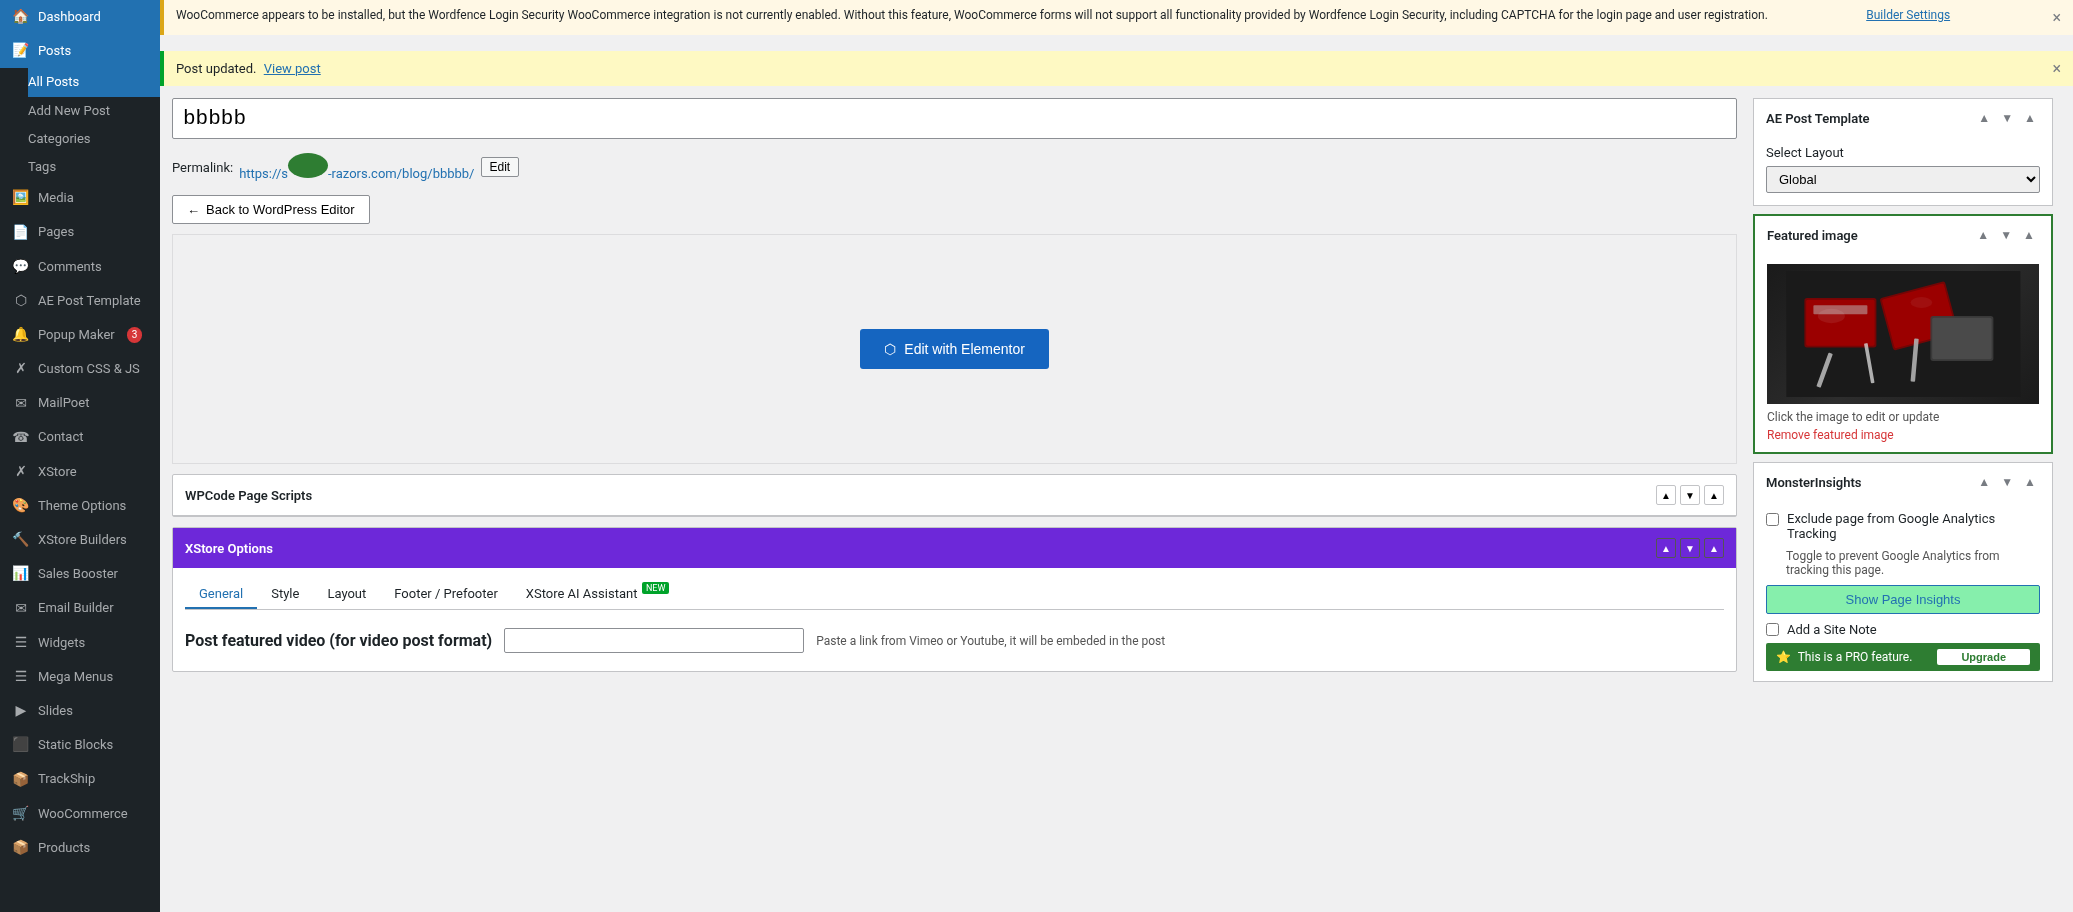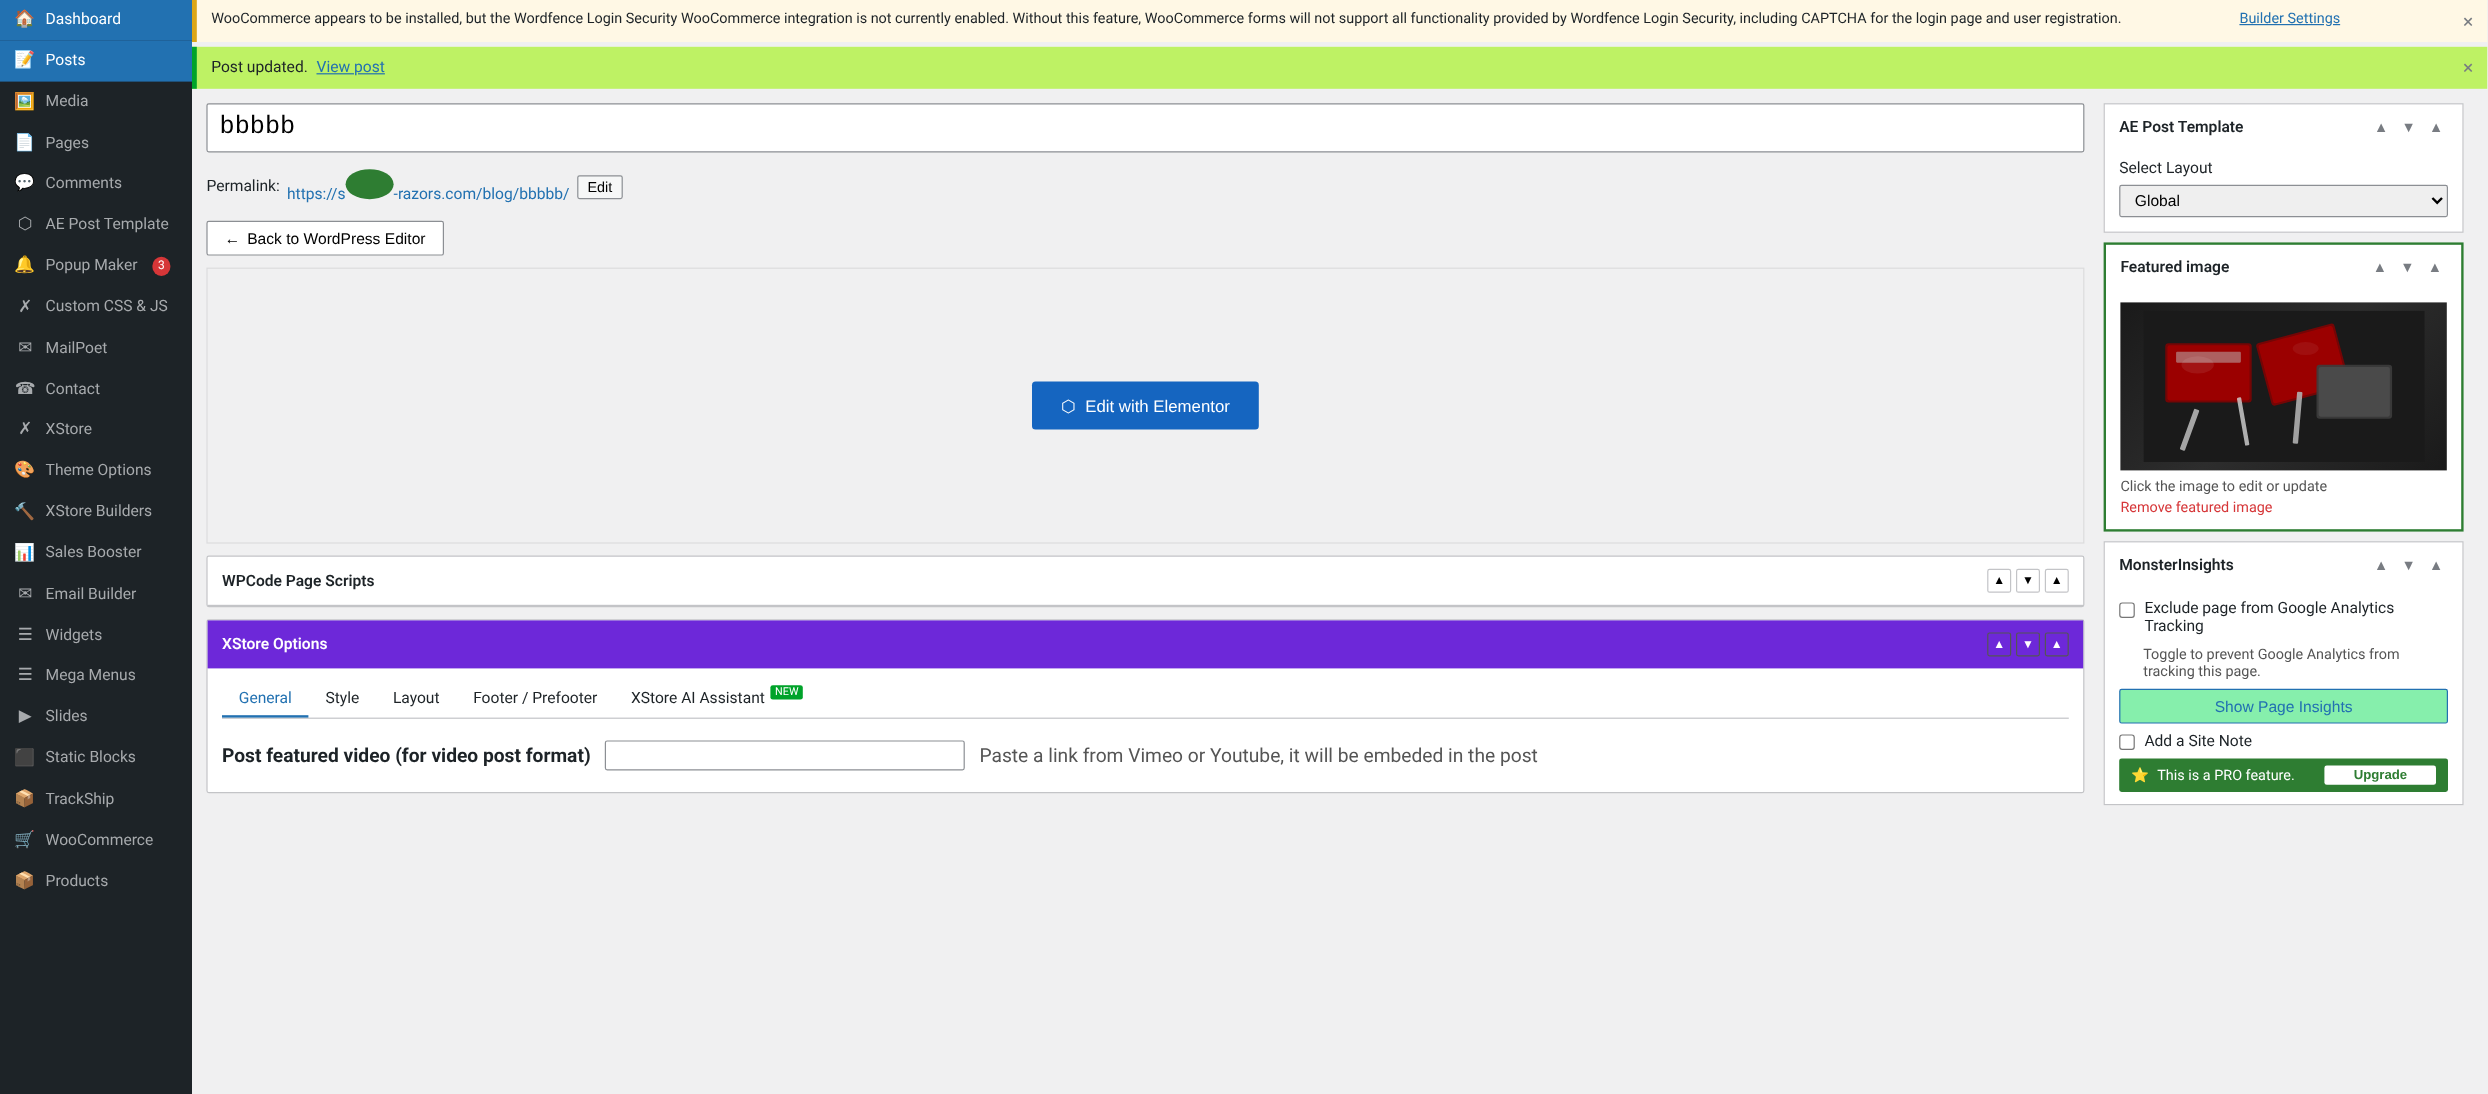--- a/index.html
+++ b/index.html
@@ -17,21 +17,21 @@
     .sidebar-sub .sidebar-item { padding: 5px 12px 5px 0; }
 
     
     .main { flex: 1; overflow-y: auto; display: flex; flex-direction: column; }
 
     
     .notice-bar { background: #fff8e5; border-left: 4px solid #dba617; padding: 8px 12px; font-size: 12px; display: flex; justify-content: space-between; align-items: flex-start; }
     .notice-bar a { color: #2271b1; }
     .notice-close { cursor: pointer; color: #787c82; font-size: 16px; margin-left: 8px; }
 
-    .updated-bar { background: #bef264; border-left: 4px solid #00a32a; padding: 8px 12px; font-size: 13px; display: flex; justify-content: space-between; align-items: center; margin-top: 4px; }
+    .updated-bar { background: #fef9c3; border-left: 4px solid #00a32a; padding: 8px 12px; font-size: 13px; display: flex; justify-content: space-between; align-items: center; margin-top: 16px; }
     .updated-bar a { color: #2271b1; }
 
     
     .editor-area { flex: 1; padding: 12px 20px 12px 12px; display: flex; gap: 16px; }
     .editor-main { flex: 1; display: flex; flex-direction: column; gap: 10px; }
 
     .post-title-input { width: 100%; padding: 8px 10px; font-size: 21px; border: 1px solid #8c8f94; border-radius: 2px; background: #fff; font-family: Liberation Mono, monospace; }
 
     .permalink-row { display: flex; align-items: center; gap: 6px; font-size: 13px; padding: 4px 0; }
     .permalink-row a { color: #2271b1; text-decoration: none; }
@@ -104,20 +104,34 @@
 
   <nav class="sidebar">
     <div class="sidebar-item active">
       <span class="icon">🏠</span>
       <span>Dashboard</span>
     </div>
     <div class="sidebar-item active" style="background:#2271b1;color:#fff;">
       <span class="icon">📝</span>
       <span>Posts</span>
     </div>
+    <div class="sidebar-sub">
+      <div class="sidebar-item active" style="color:#fff;background:#2271b1;">
+        <span>All Posts</span>
+      </div>
+      <div class="sidebar-item">
+        <span>Add New Post</span>
+      </div>
+      <div class="sidebar-item">
+        <span>Categories</span>
+      </div>
+      <div class="sidebar-item">
+        <span>Tags</span>
+      </div>
+    </div>
     <div class="sidebar-item">
       <span class="icon">🖼️</span>
       <span>Media</span>
     </div>
     <div class="sidebar-item">
       <span class="icon">📄</span>
       <span>Pages</span>
     </div>
     <div class="sidebar-item">
       <span class="icon">💬</span>
@@ -266,21 +280,21 @@
               <a class="tab">Layout</a>
               <a class="tab">Footer / Prefooter</a>
               <a class="tab" style="position:relative; padding-right: 34px;">
                 <span>XStore AI Assistant</span>
                 <span class="tab-new-badge">NEW</span>
               </a>
             </div>
             <div class="field-row">
               <span class="field-label">Post featured video (for video post format)</span>
               <input type="text" class="field-input" placeholder="" style="">
-              <span style="font-size:16px;color:#555;">Paste a link from Vimeo or Youtube, it will be embeded in the post</span>
+              <span style="font-size:12px;color:#555;">Paste a link from Vimeo or Youtube, it will be embeded in the post</span>
             </div>
           </div>
         </div>
       </div>
 
       <div class="right-sidebar">
 
         <div class="panel">
           <div class="panel-header">
             <span class="panel-title">AE Post Template</span>

